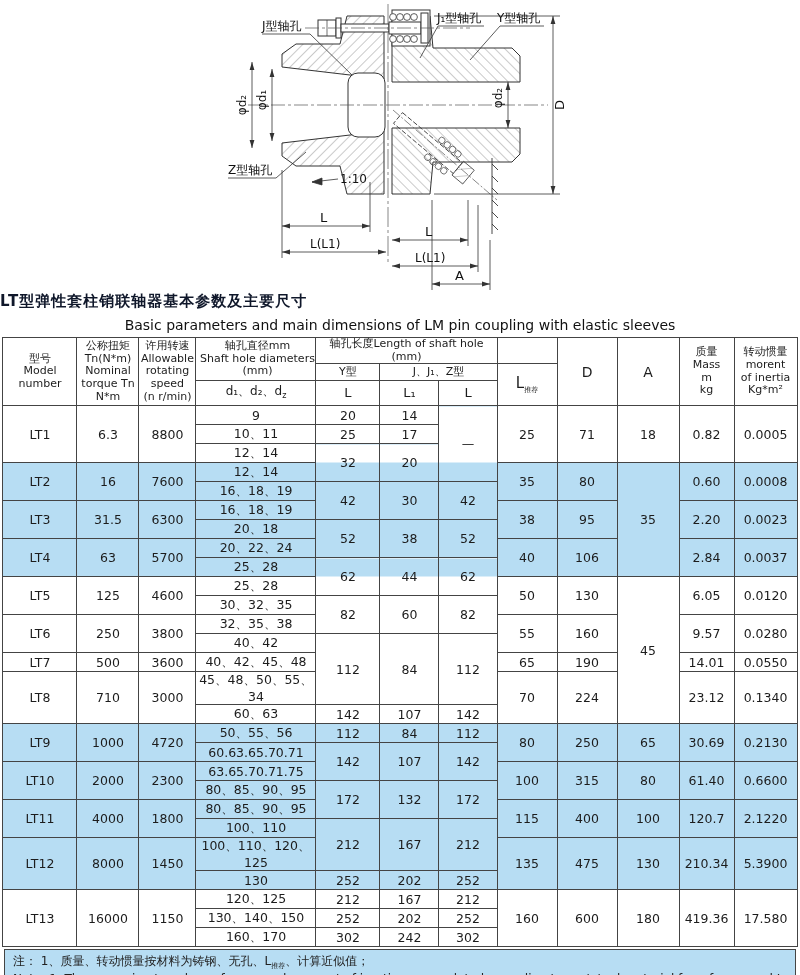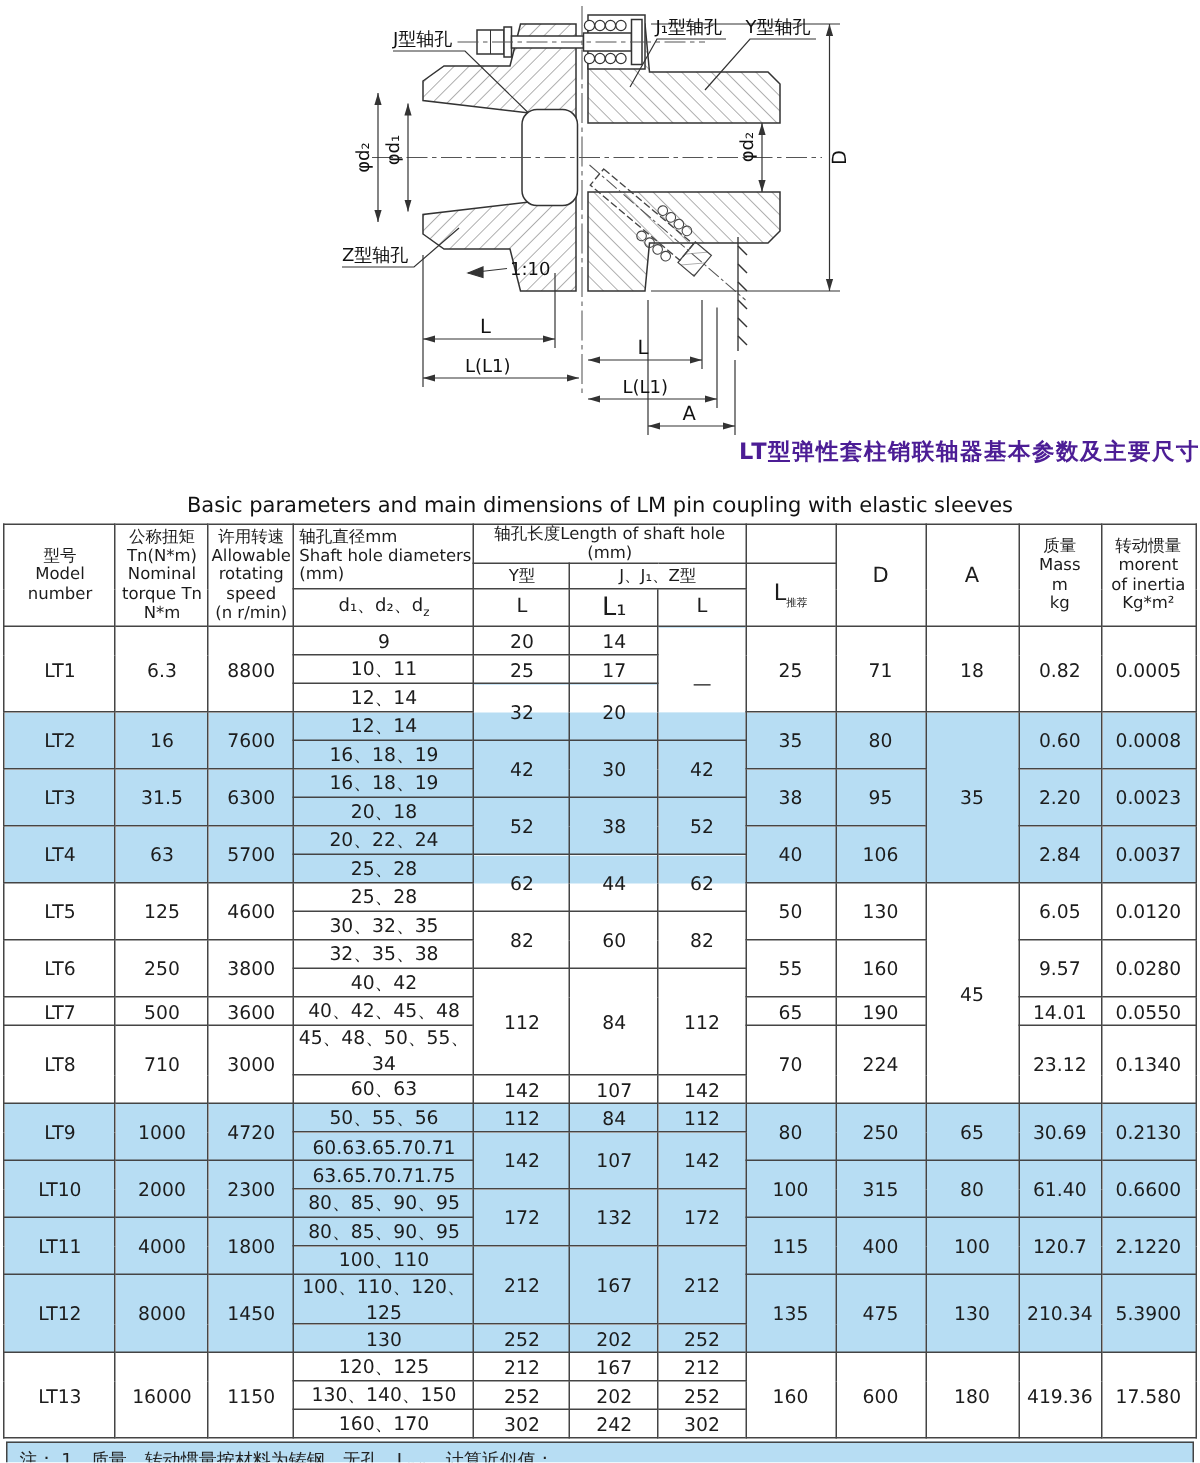--- a/index.html
+++ b/index.html
@@ -1,21 +1,21 @@
 <!DOCTYPE html>
 <html><head>
 <meta charset="utf-8">
 <style>
   html,body{margin:0;padding:0;background:#fff;}
   #page{width:800px;height:975px;background:#fff;position:relative;overflow:hidden;
         font-family:"DejaVu Sans","Liberation Sans",sans-serif;color:#222;}
   
   #draw{display:block;margin:0 auto;}
-  .t-zh{text-align:right;font-size:15px;font-weight:bold;color:#4c1d95;letter-spacing:1px;}
-  .t-en{text-align:center;font-size:14px;color:#111;margin-top:18px;}
+  .t-zh{text-align:left;font-size:15px;font-weight:bold;color:#0f172a;letter-spacing:1px;}
+  .t-en{text-align:center;font-size:14px;color:#111;margin-top:6px;}
   
   table.spec{border-collapse:collapse;table-layout:fixed;margin:4px auto 0 auto;width:794px;}
   table.spec td,table.spec th{border:1px solid #444;padding:0;font-weight:normal;
       text-align:center;vertical-align:middle;font-size:12.5px;color:#1c1c1c;overflow:hidden;}
   table.spec th{font-size:11px;line-height:1.15;}
   .pre{white-space:pre-line;}
   tr.hr1{height:16px;} tr.hr2{height:17px;} tr.hr3{height:25px;}
   tr.r{height:19px;}
   tr.b td{background:#b7ddf3;}
   td.bore{text-align:left;padding-left:3px;font-size:11.5px;}
@@ -186,21 +186,21 @@
         <th rowspan="3" class="pre">公称扭矩
 Tn(N*m)
 Nominal
 torque Tn
 N*m</th>
         <th rowspan="3" class="pre">许用转速
 Allowable
 rotating
 speed
 (n r/min)</th>
-        <th rowspan="2" class="pre" style="text-align:left;padding-left:3px;">轴孔直径mm
+        <th rowspan="2" class="pre" style="text-align:center;padding-left:3px;">轴孔直径mm
 Shaft hole diameters
 (mm)</th>
         <th colspan="3">轴孔长度Length of shaft hole (mm)</th>
         <th></th>
         <th rowspan="3" style="font-size:14px;">D</th>
         <th rowspan="3" style="font-size:14px;">A</th>
         <th rowspan="3" class="pre">质量
 Mass
 m
 kg</th>
@@ -214,21 +214,21 @@
         <th colspan="2">J、J₁、Z型</th>
         <th rowspan="2" style="font-size:15px;">
           <span>L</span><span class="subt">推荐</span>
         </th>
       </tr>
       <tr class="hr3">
         <th style="font-size:12px;">
           <span>d₁、d₂、d</span><span class="sub">z</span>
         </th>
         <th style="font-size:13px;">L</th>
-        <th style="font-size:17px;">L₁</th>
+        <th style="font-size:13px;">L₁</th>
         <th style="font-size:13px;">L</th>
       </tr>
 
       <tr class="r w">
         <td rowspan="3">LT1</td>
         <td rowspan="3">6.3</td>
         <td rowspan="3">8800</td>
         <td class="bore">9</td>
         <td>20</td>
         <td>14</td>

